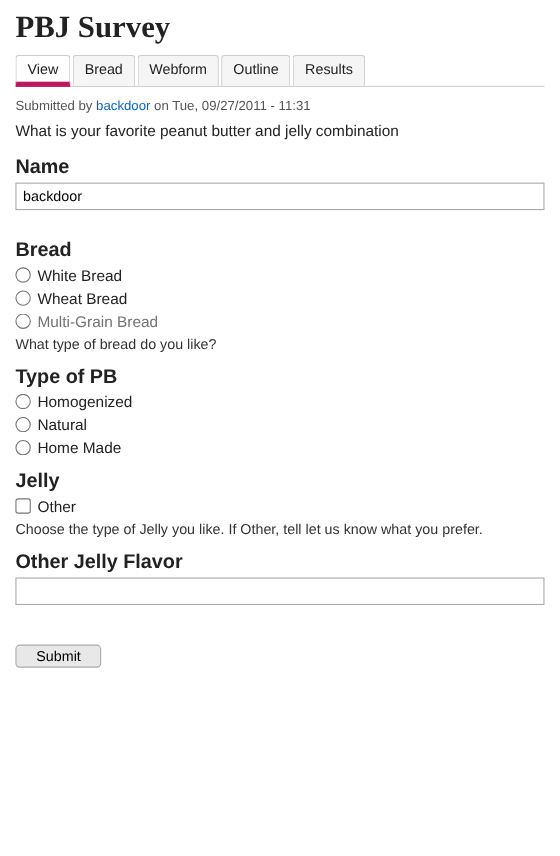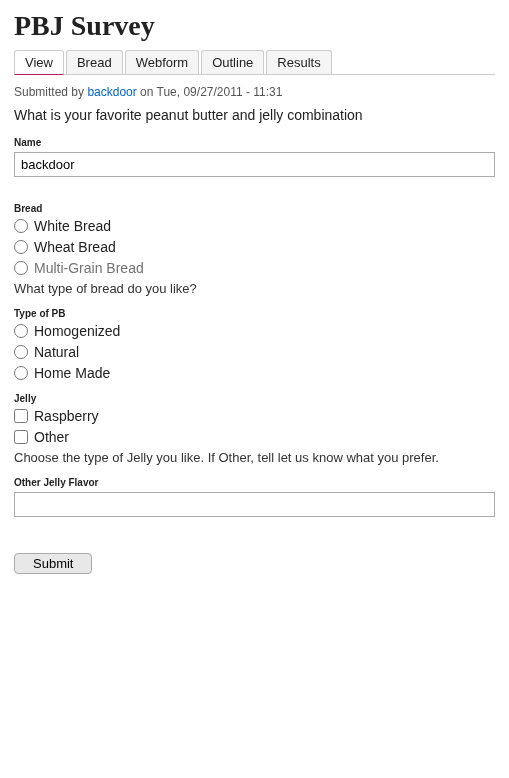--- a/index.html
+++ b/index.html
@@ -29,42 +29,42 @@
       border-bottom: none;
       margin-right: 2px;
       background: #f5f5f5;
       cursor: pointer;
       font-size: 13px;
       font-family: Arial, sans-serif;
       border-radius: 3px 3px 0 0;
     }
     .tab.active {
       background: #fff;
-      border-bottom: 1px solid #be185d;
+      border-bottom: 5px solid #be185d;
       margin-bottom: -1px;
     }
     .submitted-info {
       font-size: 12px;
       color: #555;
       margin-bottom: 8px;
       font-family: Arial, sans-serif;
     }
     .submitted-info a {
       color: #06c;
       text-decoration: none;
     }
     .question-text {
       font-size: 14px;
       margin-bottom: 14px;
       font-family: Arial, sans-serif;
     }
     .field-label {
       font-weight: bold;
       margin-bottom: 4px;
-      font-size: 10px;
+      font-size: 18px;
       font-family: Arial, sans-serif;
     }
     .text-input {
       width: 100%;
       padding: 4px 6px;
       border: 1px solid #aaa;
       font-size: 13px;
       font-family: Arial, sans-serif;
       margin-bottom: 14px;
     }
@@ -170,24 +170,20 @@
     <input type="radio" name="pb" style="">
     <span>Home Made</span>
   </div>
 </div>
 
 
 <div class="section">
   <div class="field-label">Jelly</div>
   <div class="checkbox-option">
     <input type="checkbox" style="">
-    <span>Raspberry</span>
-  </div>
-  <div class="checkbox-option">
-    <input type="checkbox" style="">
     <span>Other</span>
   </div>
   <div class="hint-text">Choose the type of Jelly you like. If Other, tell let us know what you prefer.</div>
 </div>
 
 
 <div class="section">
   <div class="field-label">Other Jelly Flavor</div>
   <input class="text-input" type="text" value="" style="">
 </div>

